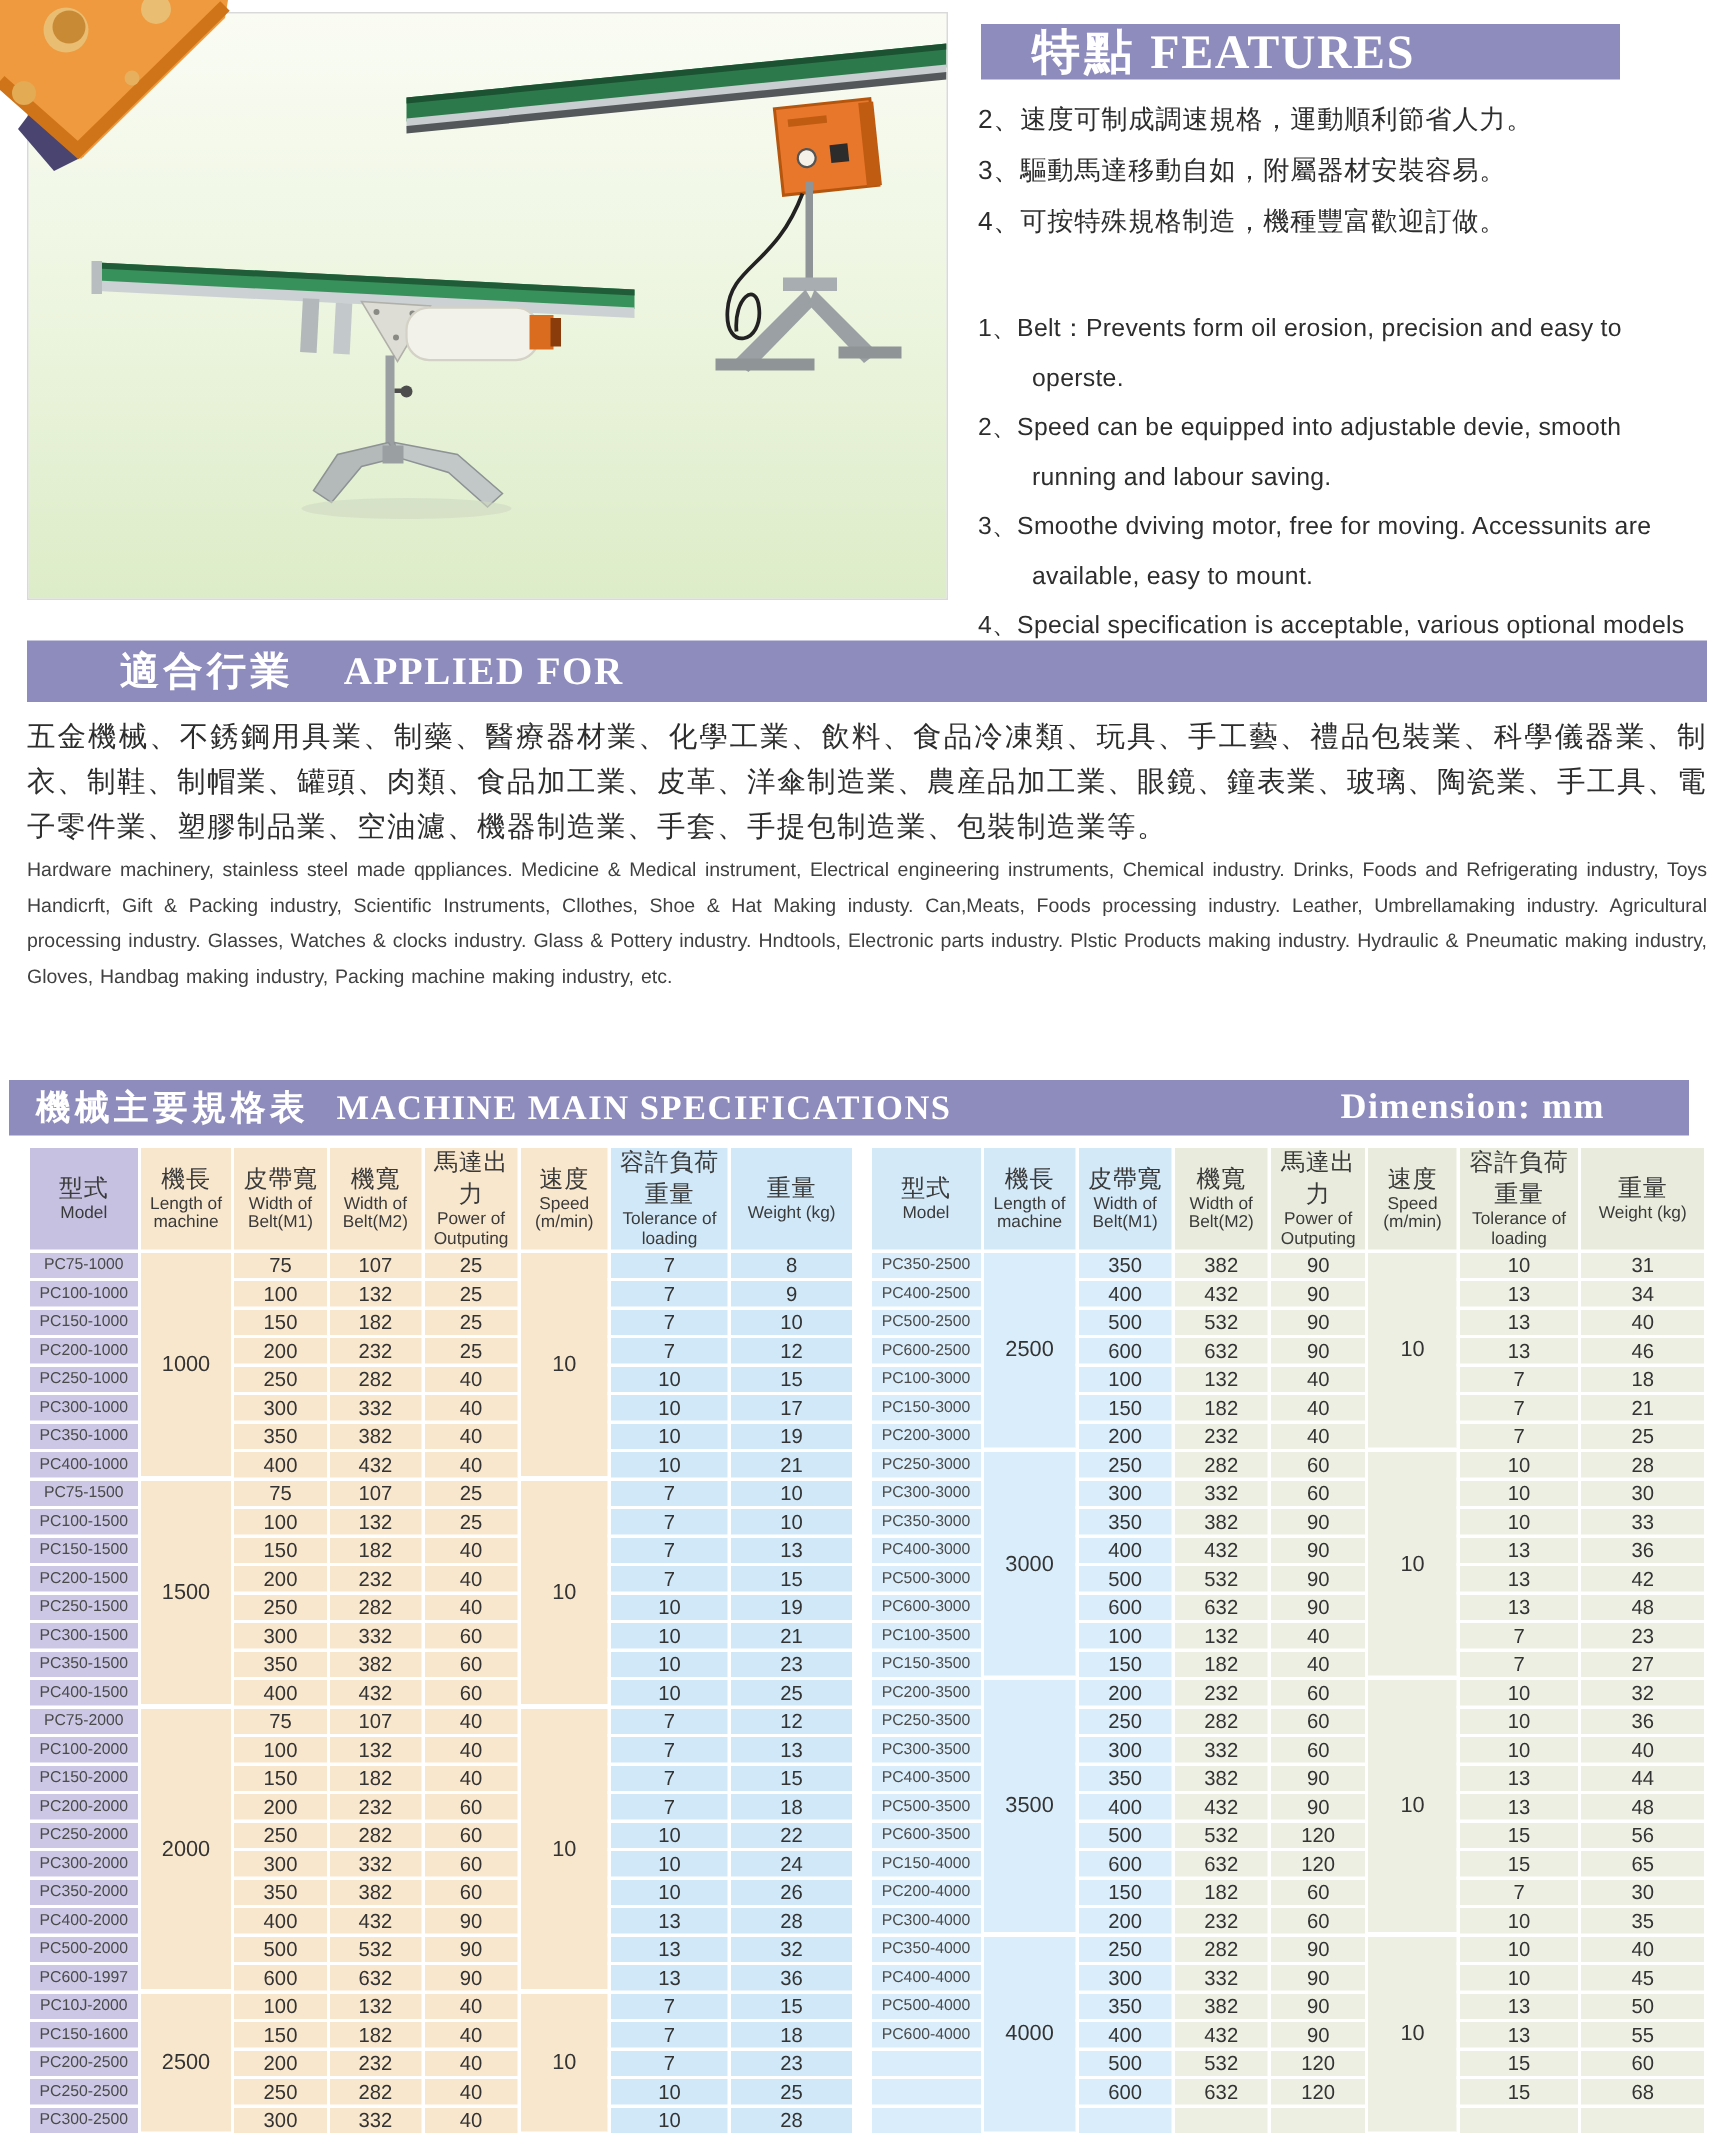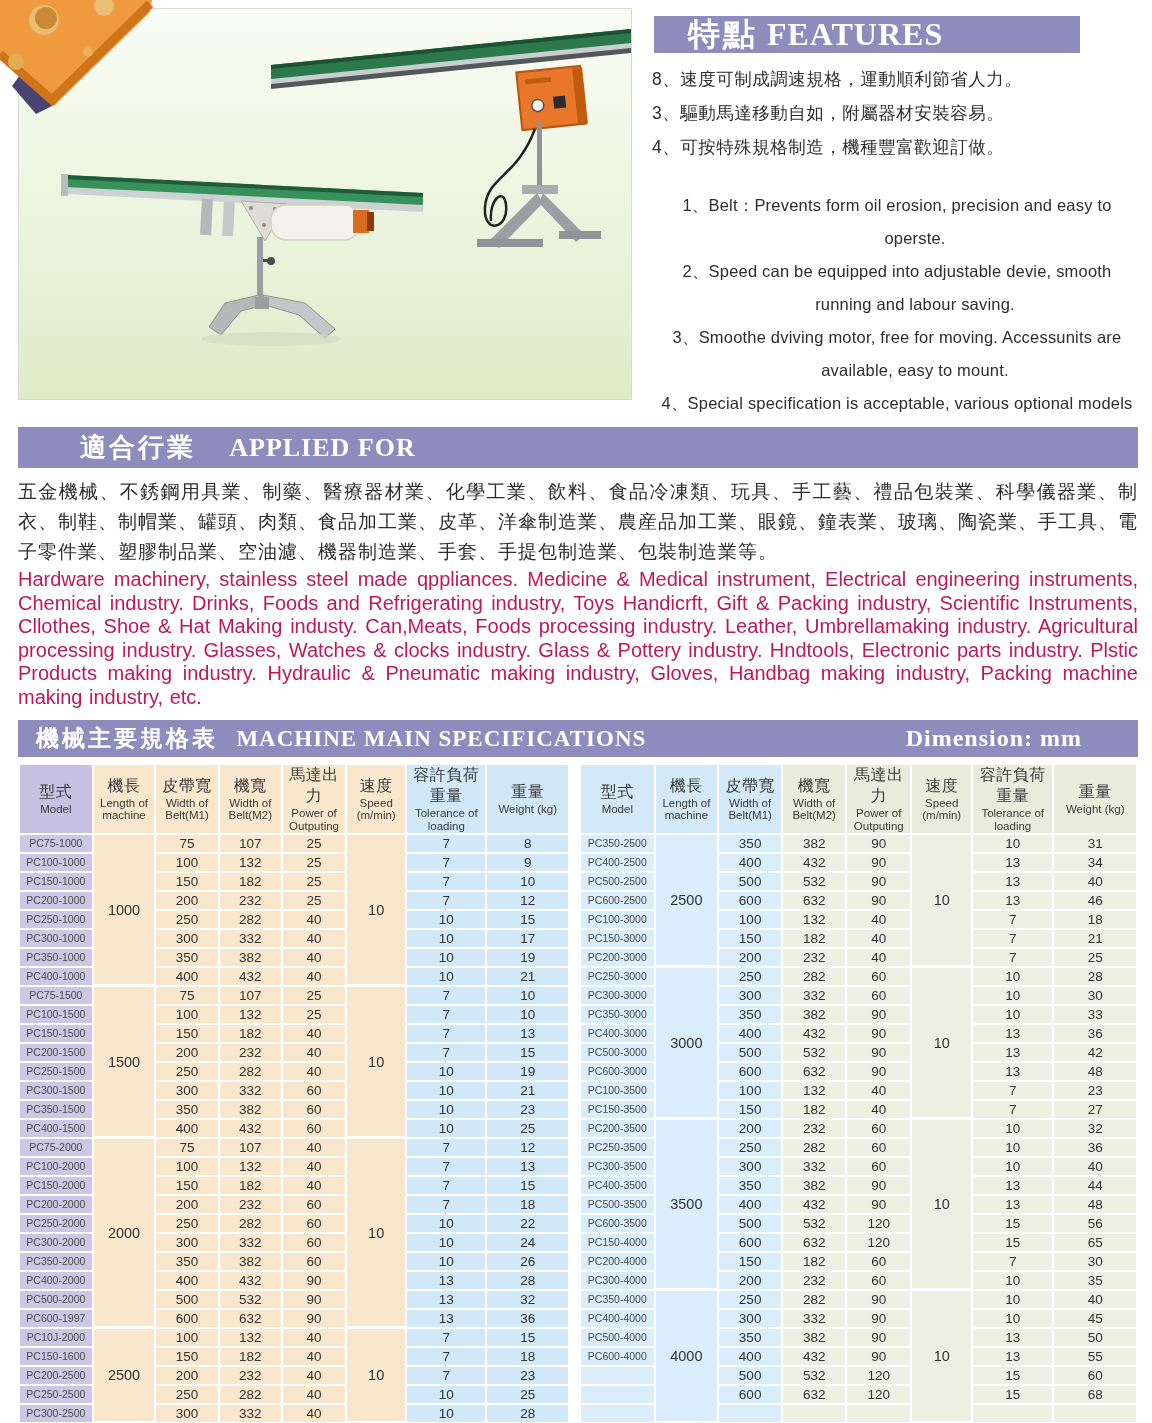--- a/index.html
+++ b/index.html
@@ -13,36 +13,36 @@
 
   
   .banner{position:absolute;background:#8e8bbd;color:#fff;overflow:hidden;}
   .banner .zh{font-weight:bold;letter-spacing:3px;}
   .banner .en{font-family:"Liberation Serif","DejaVu Serif",serif;font-weight:bold;letter-spacing:1px;}
 
   #features-banner{left:654px;top:16px;width:426px;height:37px;line-height:37px;padding-left:34px;
                    box-sizing:border-box;font-size:32px;}
   #applied-banner{left:18px;top:427px;width:1120px;height:41px;line-height:41px;padding-left:62px;
                   box-sizing:border-box;font-size:26px;}
-  #spec-banner{left:18px;top:720px;width:1120px;height:37px;line-height:37px;padding-left:18px;
+  #spec-banner{left:6px;top:720px;width:1120px;height:37px;line-height:37px;padding-left:18px;
                box-sizing:border-box;font-size:23px;}
   #spec-banner .dim{position:absolute;right:56px;top:0;font-family:"Liberation Serif","DejaVu Serif",serif;
                     font-weight:bold;font-size:24px;letter-spacing:1px;}
 
   
   .zh-list{position:absolute;left:652px;top:62px;width:488px;font-size:17.5px;line-height:34px;color:#2d2d2d;}
   .zh-list .item{white-space:nowrap;letter-spacing:0.5px;}
-  .en-list{position:absolute;left:652px;top:189px;width:490px;font-size:16.5px;line-height:33px;
-           color:#2d2d2d;letter-spacing:0.2px;text-align:center;}
+  .en-list{position:absolute;left:652px;top:203px;width:490px;font-size:16.5px;line-height:33px;
+           color:#2d2d2d;letter-spacing:0.2px;}
   .en-list .item{padding-left:36px;text-indent:-36px;}
 
   
   .para{position:absolute;left:18px;width:1120px;text-align:justify;}
   #applied-zh{top:477px;font-size:19px;line-height:30px;letter-spacing:1px;color:#2d2d2d;}
-  #applied-en{top:568px;font-size:20px;line-height:23.5px;color:#be185d;word-spacing:1px;}
+  #applied-en{top:568px;font-size:13px;line-height:23.5px;color:#404040;word-spacing:1px;}
 
   
   #tables{position:absolute;left:18px;top:763px;width:1120px;display:flex;gap:9px;}
   .half-l{width:552px;} .half-r{width:559px;}
   table.spec{border-collapse:collapse;table-layout:fixed;width:100%;}
   .spec th,.spec td{border:2px solid #fff;text-align:center;padding:0;overflow:hidden;}
   .spec th{height:56px;font-weight:normal;color:#3a3a3a;vertical-align:middle;}
   .hzh{display:block;font-size:16px;letter-spacing:0.5px;}
   .hen{display:block;font-size:11.5px;line-height:1.12;white-space:normal;}
   .spec td{height:17px;font-size:13.5px;color:#333;white-space:nowrap;}
@@ -117,21 +117,21 @@
     <circle cx="104" cy="6" r="10" fill="#e9bd72"></circle>
     <circle cx="16" cy="62" r="8" fill="#e2ab54"></circle>
     <circle cx="88" cy="52" r="5" fill="#e6b05f"></circle>
   </svg>
 
   <div id="features-banner" class="banner">
     <span class="zh">特點</span>
     <span class="en">FEATURES</span>
   </div>
   <div class="zh-list">
-    <div class="item">8、速度可制成調速規格，運動順利節省人力。</div>
+    <div class="item">2、速度可制成調速規格，運動順利節省人力。</div>
     <div class="item">3、驅動馬達移動自如，附屬器材安裝容易。</div>
     <div class="item">4、可按特殊規格制造，機種豐富歡迎訂做。</div>
   </div>
   <div class="en-list">
     <div class="item">1、Belt：Prevents form oil erosion, precision and easy to operste.</div>
     <div class="item">2、Speed can be equipped into adjustable devie, smooth running and labour saving.</div>
     <div class="item">3、Smoothe dviving motor, free for moving. Accessunits are available, easy to mount.</div>
     <div class="item">4、Special specification is acceptable, various optional models for Your order.</div>
   </div>
 

